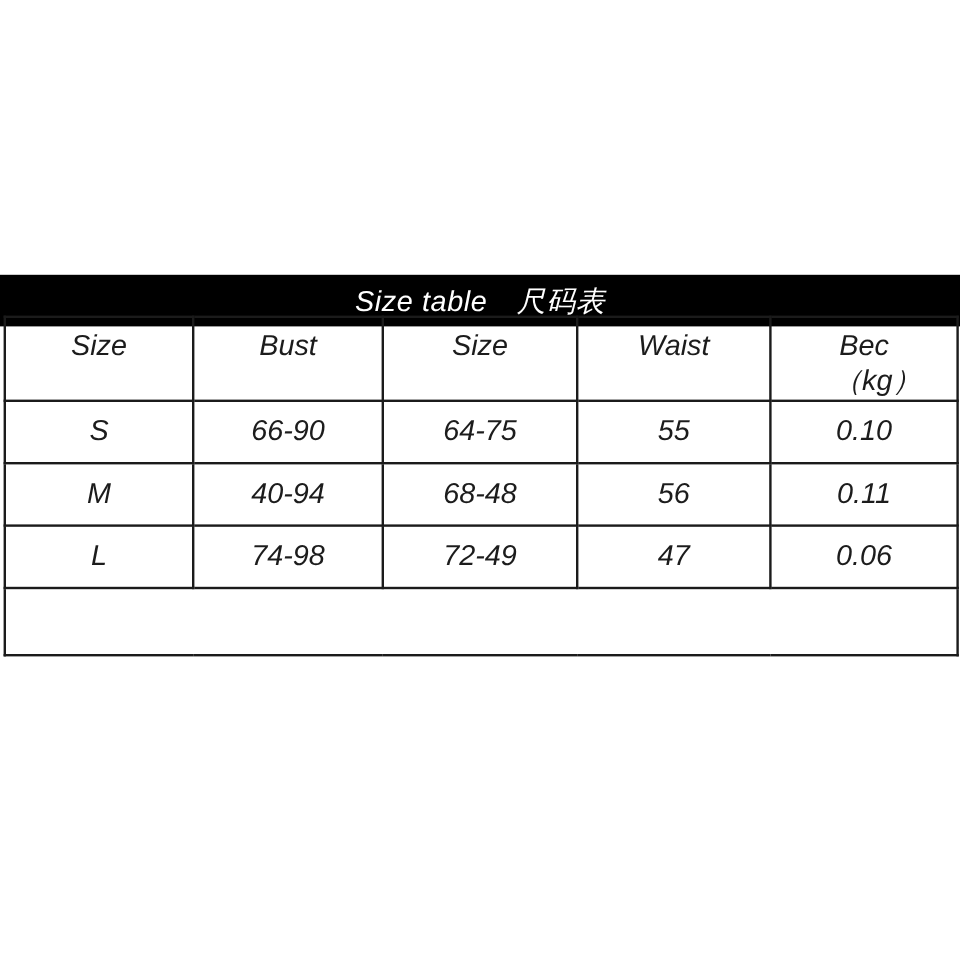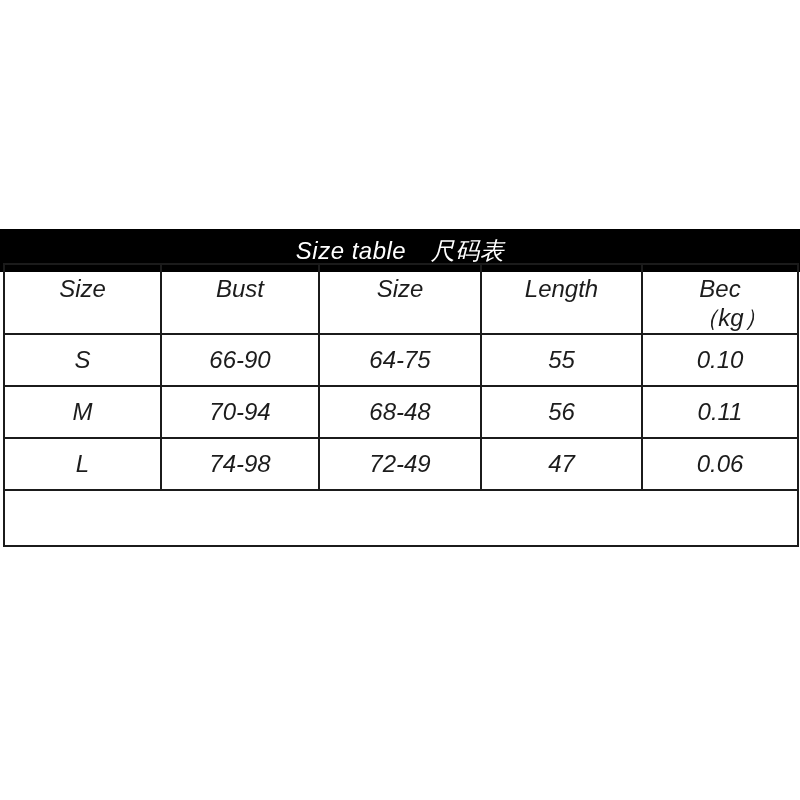--- a/index.html
+++ b/index.html
@@ -72,38 +72,38 @@
       <col style="width:158px">
       <col style="width:162px">
       <col style="width:161px">
       <col style="width:156px">
     </colgroup>
     <thead>
       <tr>
         <th>Size</th>
         <th>Bust</th>
         <th>Size</th>
-        <th>Length</th>
+        <th>Waist</th>
         <th>
           <div>Bec</div>
           <div class="bec-unit">（kg）</div>
         </th>
       </tr>
     </thead>
     <tbody>
       <tr>
         <td>S</td>
         <td>66-90</td>
         <td>64-75</td>
         <td>55</td>
         <td>0.10</td>
       </tr>
       <tr>
         <td>M</td>
-        <td>70-94</td>
+        <td>40-94</td>
         <td>68-48</td>
         <td>56</td>
         <td>0.11</td>
       </tr>
       <tr>
         <td>L</td>
         <td>74-98</td>
         <td>72-49</td>
         <td>47</td>
         <td>0.06</td>

